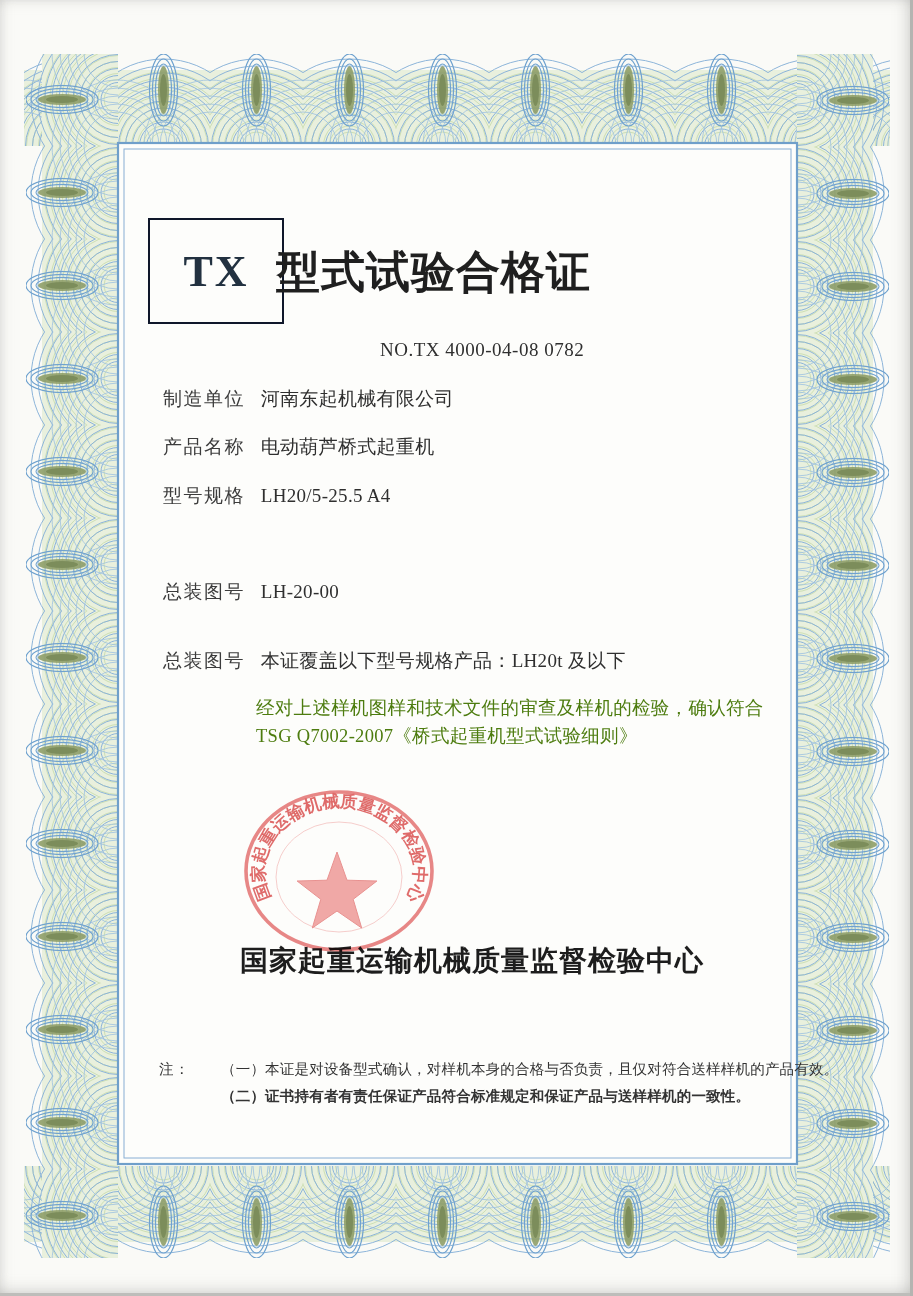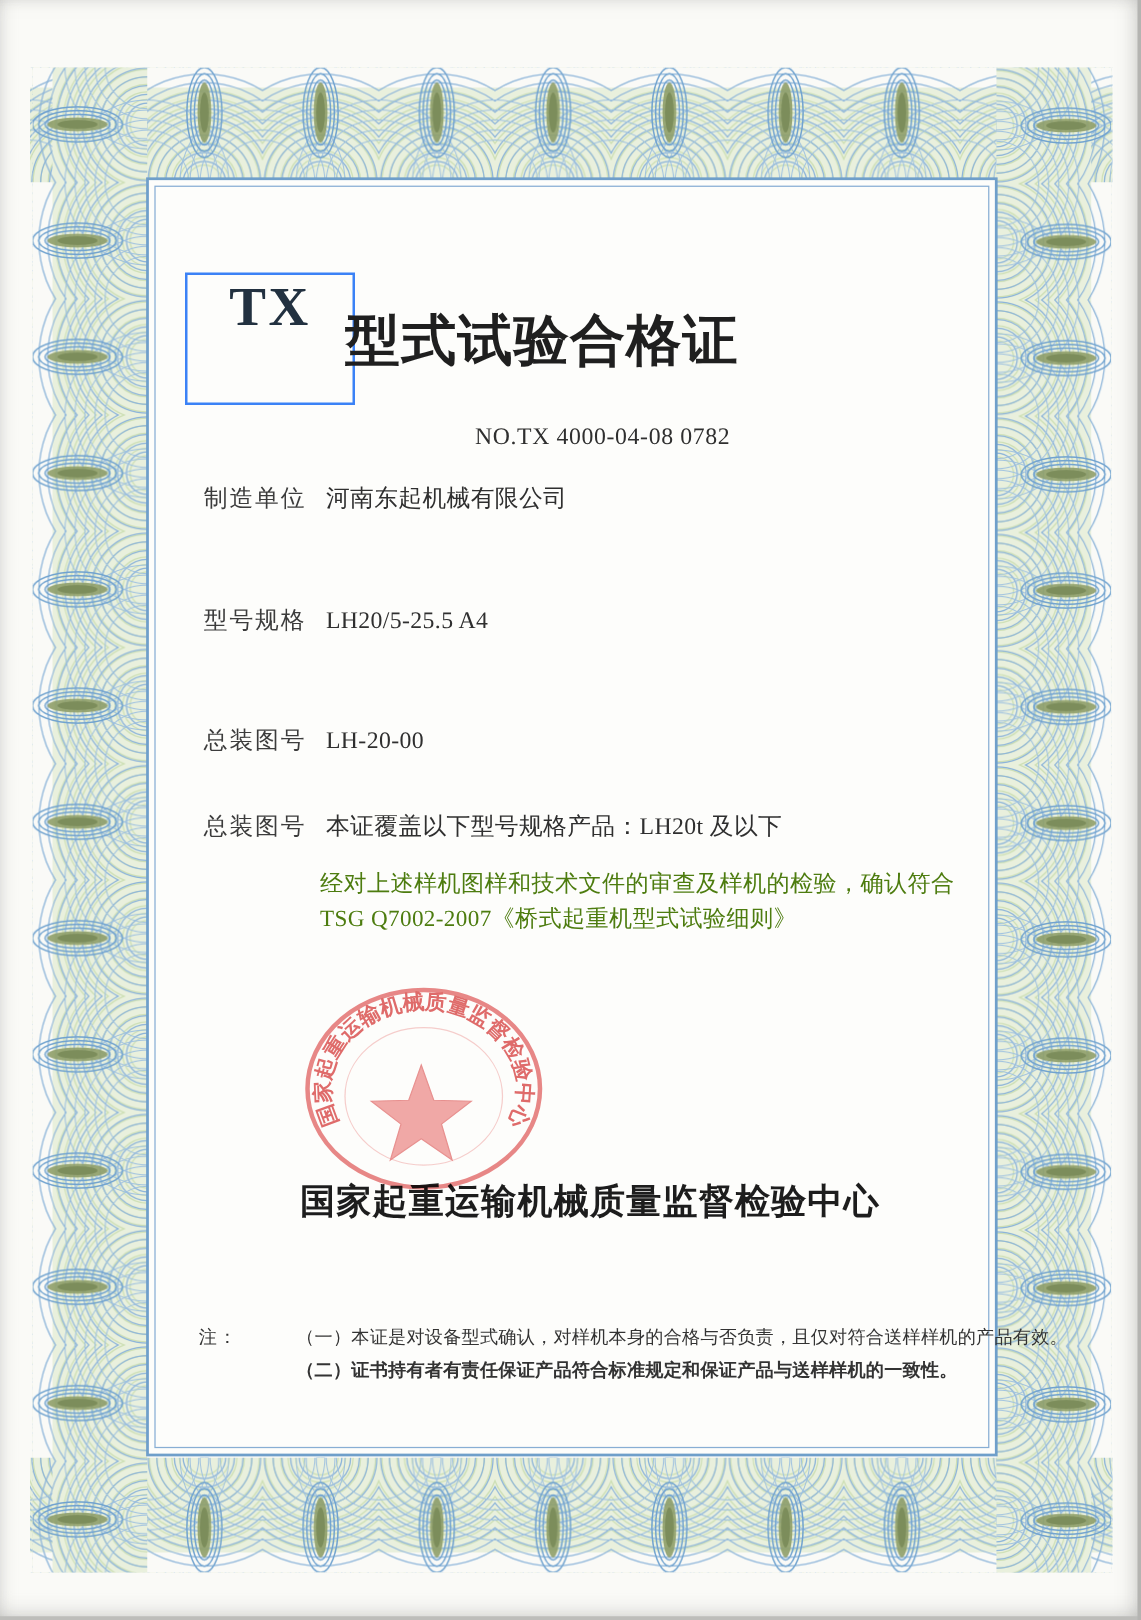--- a/index.html
+++ b/index.html
@@ -18,21 +18,21 @@
       inset 0 -14px 16px -10px rgba(150,150,148,.45),
       inset 10px 0 14px -10px rgba(170,170,168,.4),
       inset 0 10px 14px -10px rgba(180,180,178,.35);
   }
   .border-svg{position:absolute;left:0;top:0;}
   .panel{
     position:absolute;left:118px;top:143px;width:679px;height:1021px;
   }
   .tx-box{
     position:absolute;left:30px;top:75px;width:136px;height:106px;
-    border:2px solid #3b82f6;display:flex;align-items:flex-start;justify-content:center;
+    border:2px solid #0f172a;display:flex;align-items:center;justify-content:center;
     box-sizing:border-box;
   }
   .tx-box span{font-size:44px;font-weight:bold;color:#223140;letter-spacing:2px;}
   .category{
     position:absolute;left:215px;top:55px;font-size:29px;color:#2e2e2e;
     letter-spacing:18px;white-space:nowrap;
   }
   .title{
     position:absolute;left:158px;top:100px;font-size:44px;font-weight:bold;
     color:#1f1f1f;letter-spacing:1px;white-space:nowrap;text-align:right;
@@ -45,21 +45,21 @@
   .row .lbl{color:#3c3c3c;letter-spacing:1.5px;display:inline-block;width:93px;}
   .row .val{color:#2f2f2f;letter-spacing:.3px;}
   .conclusion{position:absolute;left:138px;top:551px;font-size:18.5px;line-height:28px;color:#4d7c0f;}
   .conclusion span{display:block;white-space:nowrap;letter-spacing:.3px;}
   .authority{
     position:absolute;left:122px;top:799px;font-size:28px;font-weight:bold;
     color:#1d1d1d;letter-spacing:1px;white-space:nowrap;
   }
   .notes{position:absolute;left:41px;top:915px;font-size:14.5px;color:#333;}
   .notes .note-label{position:absolute;left:0;top:2px;letter-spacing:1px;}
-  .notes .note-item{position:absolute;left:62px;white-space:nowrap;letter-spacing:.2px;margin-left:16px;}
+  .notes .note-item{position:absolute;left:62px;white-space:nowrap;letter-spacing:.2px;}
   .notes .note-item.n1{top:2px;}
   .notes .note-item.n2{top:29px;font-weight:bold;}
   .seal{position:absolute;left:121px;top:638px;mix-blend-mode:multiply;opacity:.88;}
 </style>
 </head>
 <body>
 
 <div class="page">
 
   <svg class="border-svg" width="913" height="1296" viewBox="0 0 913 1296" aria-hidden="true">
@@ -141,20 +141,24 @@
 
 
     <div class="title">型式试验合格证</div>
 
     <div class="cert-no">NO.TX 4000-04-08 0782</div>
 
     <div class="row" style="top:243px">
       <span class="lbl">制造单位</span>
       <span class="val">河南东起机械有限公司</span>
     </div>
+    <div class="row" style="top:291px">
+      <span class="lbl">产品名称</span>
+      <span class="val">电动葫芦桥式起重机</span>
+    </div>
     <div class="row" style="top:340px">
       <span class="lbl">型号规格</span>
       <span class="val">LH20/5-25.5 A4</span>
     </div>
     <div class="row" style="top:436px">
       <span class="lbl">总装图号</span>
       <span class="val">LH-20-00</span>
     </div>
 
     <div class="row" style="top:505px">

